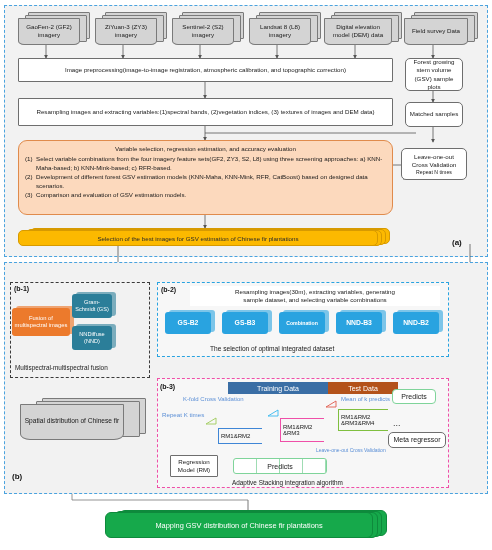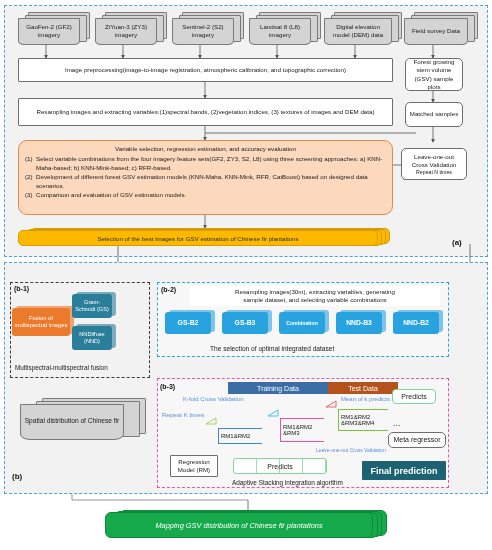--- a/index.html
+++ b/index.html
@@ -418,23 +418,20 @@
   <div class="lbl lbl-blue" style="left:316px;top:447px;font-size:5px;">Leave-one-out Cross Validation</div>
 
   <div class="abs predbox" style="left:392px;top:389px;width:44px;height:15px;font-size:7px;">
     <span>Predicts</span>
   </div>
 
   <div class="abs wbox" style="left:388px;top:432px;width:58px;height:16px;font-size:7px;">
     <span>Meta regressor</span>
   </div>
 
-  <div class="abs teal-final" style="left:362px;top:461px;width:84px;height:19px;font-size:9px;font-weight:bold;">
-    <span>Final prediction</span>
-  </div>
 
   <svg class="abs" style="left:0;top:0;width:492px;height:550px;pointer-events:none;">
     <path d="M206,424 L216,424 L216,418 z" fill="none" stroke="#9ecb5a" stroke-width="0.9"></path>
     <path d="M268,416 L278,416 L278,410 z" fill="none" stroke="#35b8ef" stroke-width="0.9"></path>
     <path d="M326,407 L336,407 L336,401 z" fill="none" stroke="#e0594a" stroke-width="0.9"></path>
   </svg>
 
   <div class="abs" style="left:218px;top:428px;border-left:1px solid #3f86d6;border-top:1px solid #3f86d6;border-bottom:1px solid #3f86d6;width:44px;height:16px;display:flex;align-items:center;padding-left:2px;">
     <span style="font-size:6px;">RM1&amp;RM2</span>
   </div>
@@ -471,18 +468,18 @@
     <div class="abs doc-shadow" style="left:16px;top:3px;width:104px;height:36px;"></div>
     <div class="abs doc" style="left:0px;top:6px;width:104px;height:36px;border-bottom-left-radius:10px 6px;border-bottom-right-radius:10px 6px;font-size:6.6px;">
       <span>Spatial distribution of Chinese fir</span>
     </div>
   </div>
 
   <div class="abs" style="left:105px;top:510px;width:290px;height:30px;">
     <div class="abs green" style="left:14px;top:0;width:268px;height:26px;"></div>
     <div class="abs green" style="left:9px;top:1px;width:268px;height:26px;"></div>
     <div class="abs green" style="left:4.5px;top:1.5px;width:268px;height:26px;"></div>
-    <div class="abs green" style="left:0;top:2px;width:268px;height:26px;font-size:7.4px;font-style:italic;">
+    <div class="abs green" style="left:0;top:2px;width:268px;height:26px;font-size:7.4px;">
       <span>Mapping GSV distribution of Chinese fir plantations</span>
     </div>
   </div>
 
 </div>
 
 </body></html>

